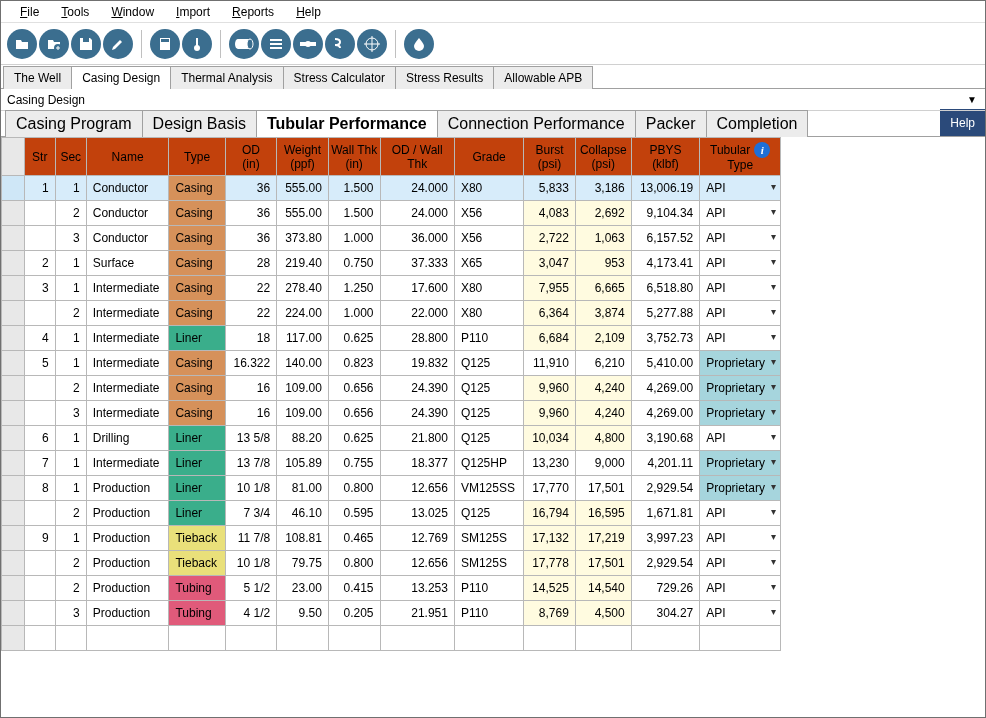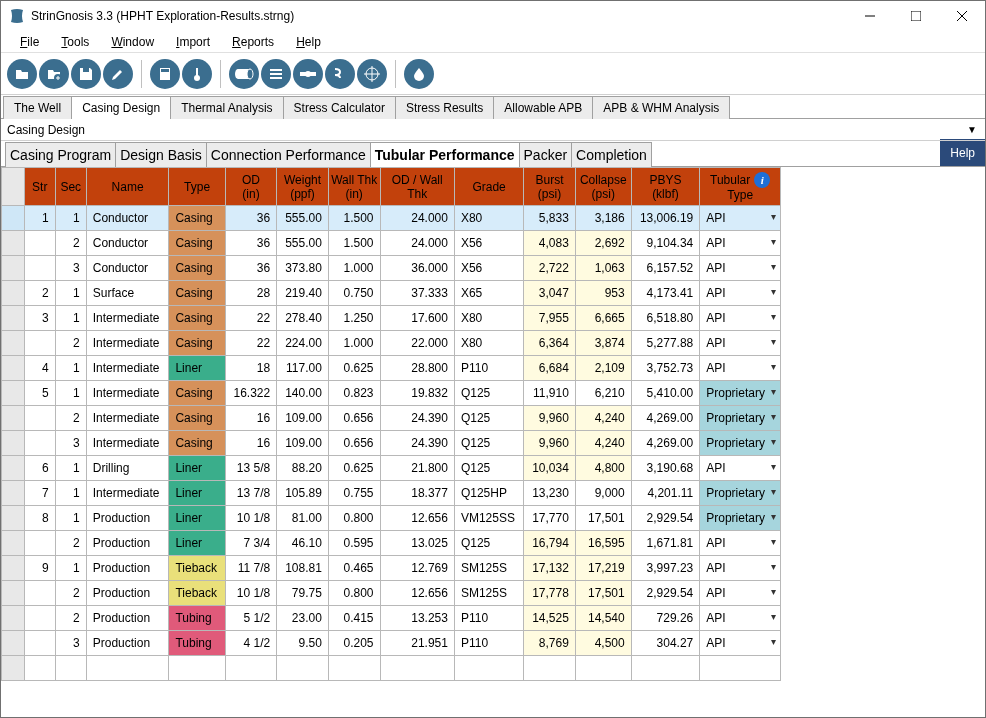--- a/index.html
+++ b/index.html
@@ -15,21 +15,21 @@
 .menuitem .ul{text-decoration:underline}
 .toolbar{height:42px;display:flex;align-items:center;padding:0 6px;gap:2px;border-bottom:1px solid #d0d0d0}
 .tbbtn{width:30px;height:30px;border-radius:50%;background:#3b6e8f;display:flex;align-items:center;justify-content:center;color:#fff}
 .tbgap{width:1px;height:28px;background:#c0c0c0;margin:0 6px}
 .tabstrip{height:24px;display:flex;align-items:flex-start;border-bottom:1px solid #a0a0a0;padding-left:2px}
 .tab{padding:4px 10px;border:1px solid #a0a0a0;border-bottom:none;background:#ececec;margin-right:-1px;font-size:12px;position:relative;top:1px}
 .tab.active{background:#fff;z-index:2}
 .crumbbar{height:22px;display:flex;align-items:center;padding:0 6px;border-bottom:1px solid #d0d0d0;position:relative}
 .crumbbar .chev{position:absolute;right:8px;font-size:10px}
 .subtabs{height:26px;display:flex;align-items:flex-end;padding-left:4px;border-bottom:1px solid #a0a0a0}
-.subtab{padding:4px 4px;border:1px solid #a0a0a0;border-bottom:none;background:#ececec;margin-right:-1px;position:relative;top:1px;font-size:14px}
+.subtab{padding:4px 10px;border:1px solid #a0a0a0;border-bottom:none;background:#ececec;margin-right:-1px;position:relative;top:1px;font-size:16px}
 .subtab.active{background:#fff;font-weight:600;z-index:2}
 .help{margin-left:auto;background:#2b4a7a;color:#fff;padding:4px 10px;border:none;align-self:stretch;margin-top:-2px}
 .gridwrap{flex:1;overflow:auto;background:#fff}
 table{border-collapse:collapse;width:780px}
 th,td{border:1px solid #b8b8b8;padding:0;height:25px;font-size:12px}
 th{background:#c2410c;font-weight:400;text-align:center;vertical-align:middle;height:38px}
 th .h1{display:block}
 th .h2{display:block}
 td{text-align:right;padding:0 6px}
 td.l{text-align:left}
@@ -47,44 +47,20 @@
 .dd{position:relative}
 .dd::after{content:"▾";position:absolute;right:4px;font-size:10px;color:#333}
 .prop{background:#a6d5dd}
 .infoicon{display:inline-flex;width:16px;height:16px;border-radius:50%;background:#1e6fd6;color:#fff;align-items:center;justify-content:center;font-weight:bold;font-style:italic;font-size:11px;margin-left:4px;font-family:Georgia,serif}
 .appicon{width:16px;height:16px;margin-right:6px}
 </style>
 </head>
 <body>
 
 <div class="window">
-  <div class="titlebar">
-    <svg class="appicon" viewBox="0 0 16 16">
-        <path d="M2 2 Q8 0 14 2 Q12 8 14 14 Q8 16 2 14 Q4 8 2 2 Z" fill="#3b6e8f"></path>
-      </svg>
-    <span class="title">StrinGnosis 3.3 (HPHT Exploration-Results.strng)</span>
-    <div class="winbtns">
-      <div class="winbtn">
-          <svg viewBox="0 0 10 10">
-            <line x1="0" y1="5" x2="10" y2="5" stroke="#000"></line>
-          </svg>
-        </div>
-      <div class="winbtn">
-          <svg viewBox="0 0 10 10">
-            <rect x="0" y="0" width="10" height="10" fill="none" stroke="#000"></rect>
-          </svg>
-        </div>
-      <div class="winbtn">
-          <svg viewBox="0 0 10 10">
-            <line x1="0" y1="0" x2="10" y2="10" stroke="#000"></line>
-            <line x1="10" y1="0" x2="0" y2="10" stroke="#000"></line>
-          </svg>
-        </div>
-    </div>
-  </div>
 
   <div class="menubar" id="menubar">
       <span class="menuitem"><span class="ul">F</span>ile</span>
       <span class="menuitem"><span class="ul">T</span>ools</span>
       <span class="menuitem"><span class="ul">W</span>indow</span>
       <span class="menuitem"><span class="ul">I</span>mport</span>
       <span class="menuitem"><span class="ul">R</span>eports</span>
       <span class="menuitem"><span class="ul">H</span>elp</span>
     </div>
 
@@ -166,33 +142,32 @@
       </div>
   </div>
 
   <div class="tabstrip" id="maintabs">
       <div class="tab">The Well</div>
       <div class="tab active">Casing Design</div>
       <div class="tab">Thermal Analysis</div>
       <div class="tab">Stress Calculator</div>
       <div class="tab">Stress Results</div>
       <div class="tab">Allowable APB</div>
-      <div class="tab">APB &amp; WHM Analysis</div>
     </div>
 
   <div class="crumbbar">
     <span>Casing Design</span>
     <span class="chev">▼</span>
   </div>
 
   <div class="subtabs" id="subtabs">
   <div class="subtab">Casing Program</div>
       <div class="subtab">Design Basis</div>
+      <div class="subtab active">Tubular Performance</div>
       <div class="subtab">Connection Performance</div>
-      <div class="subtab active">Tubular Performance</div>
       <div class="subtab">Packer</div>
       <div class="subtab">Completion</div>
       <button class="help">Help</button>
     </div>
 
   <div class="gridwrap">
     <table id="grid">
       <colgroup>
         <col style="width:22px">
           <col class="str">

